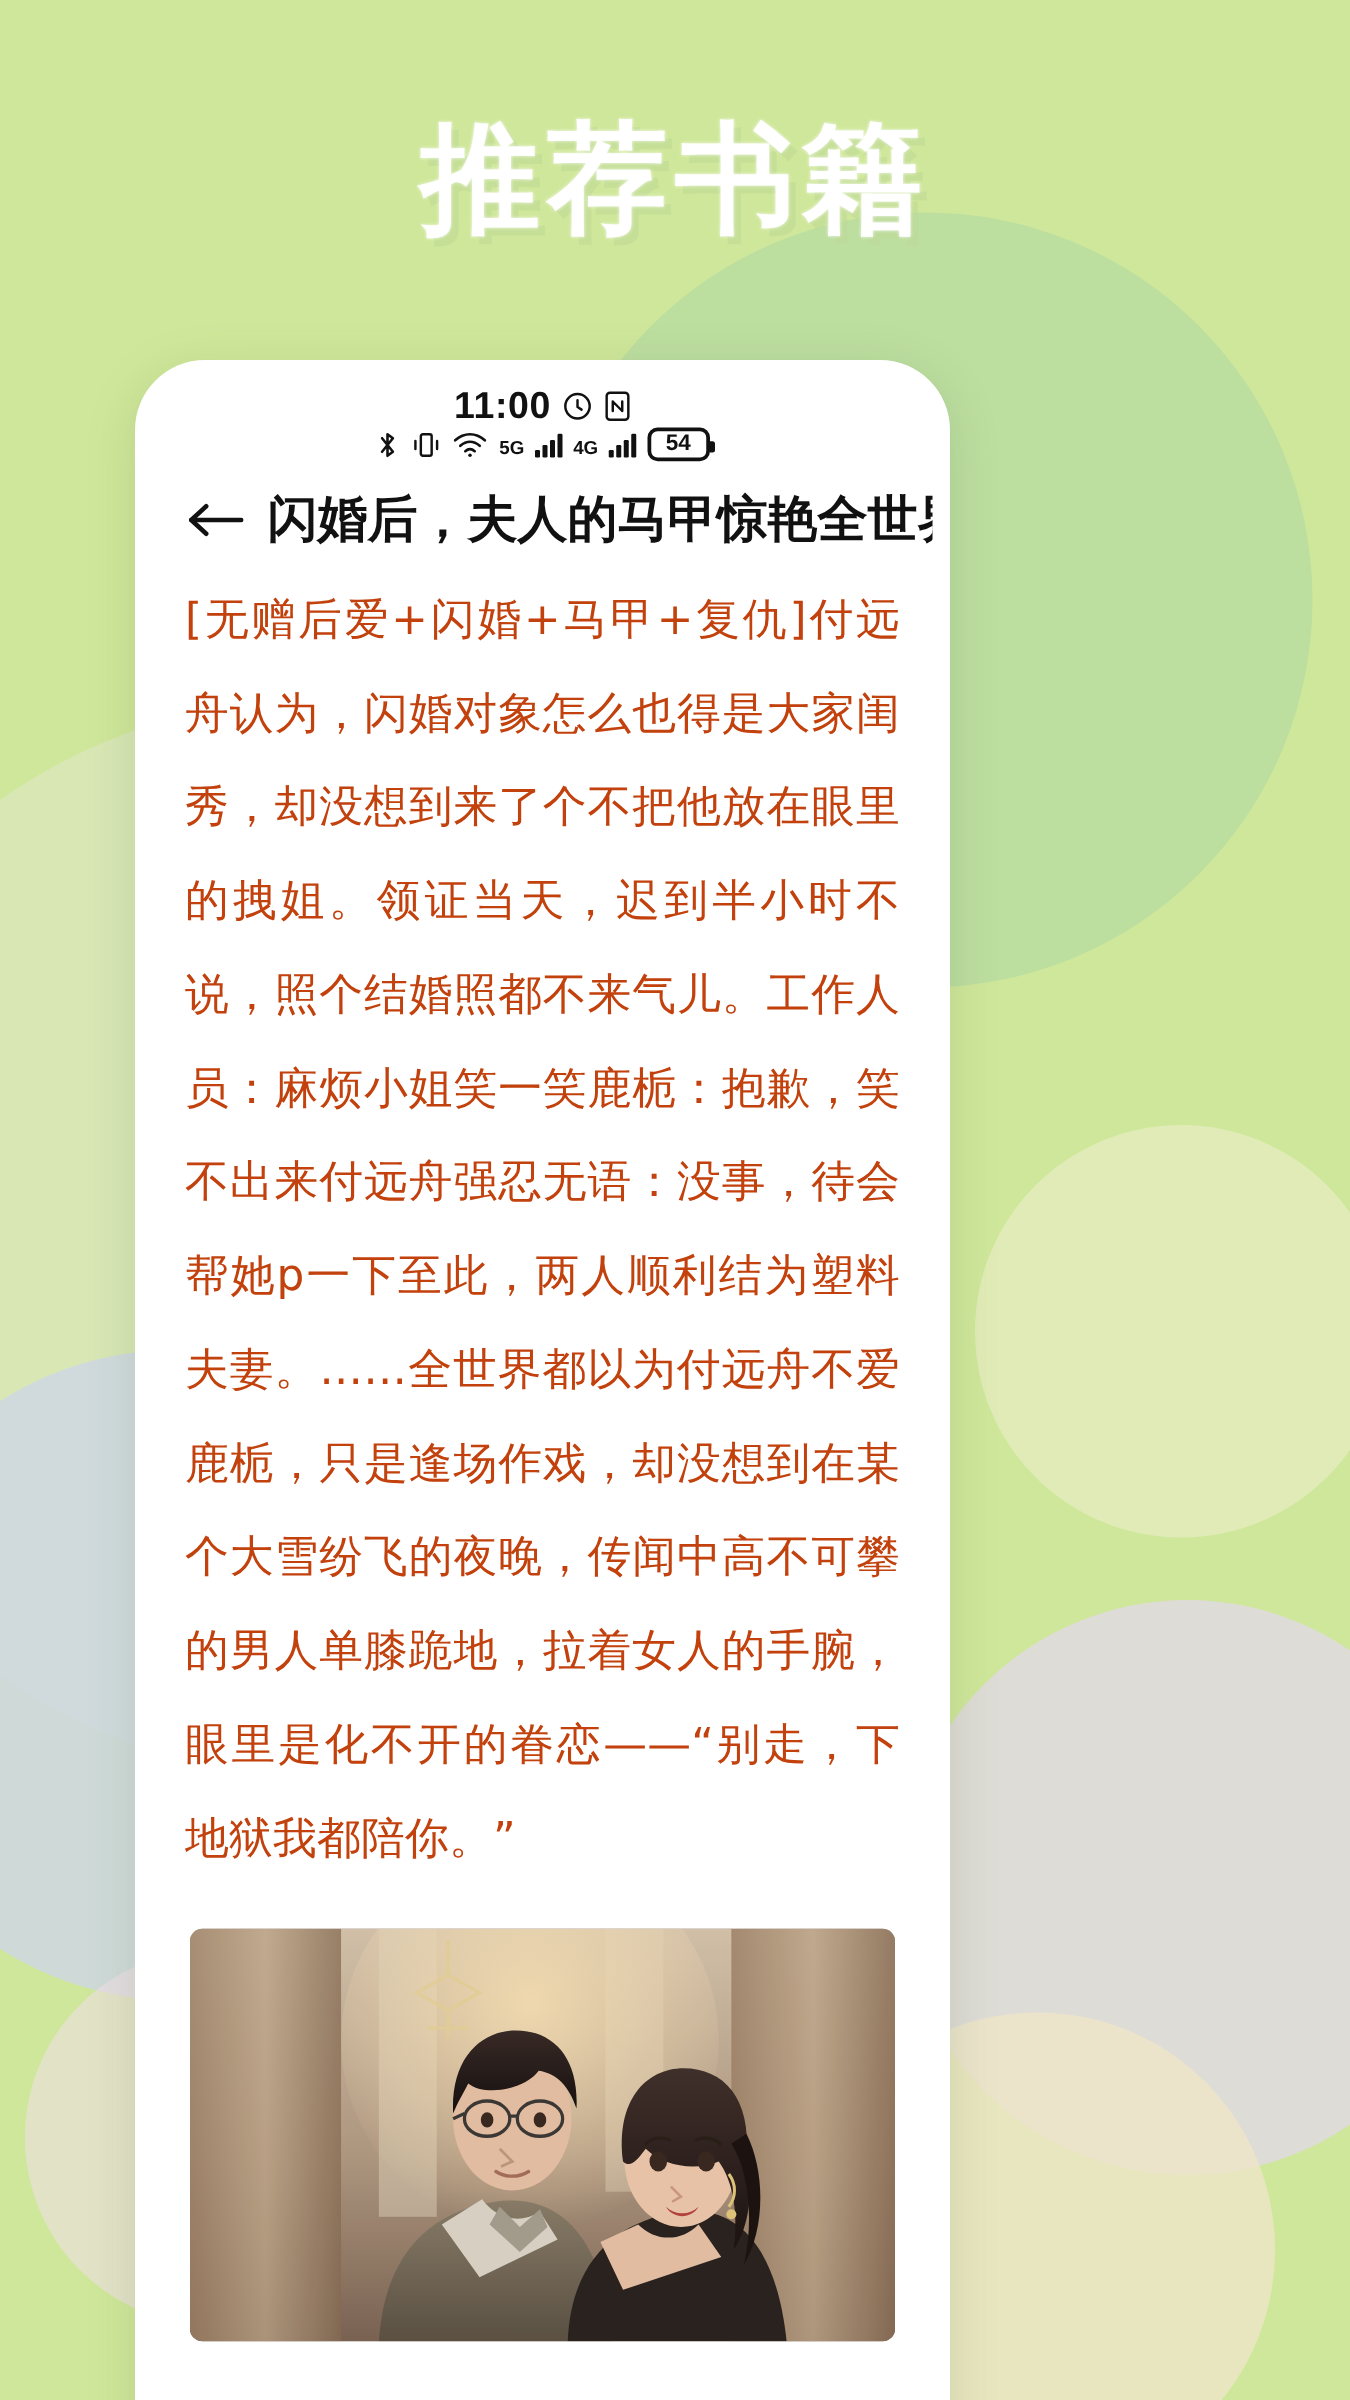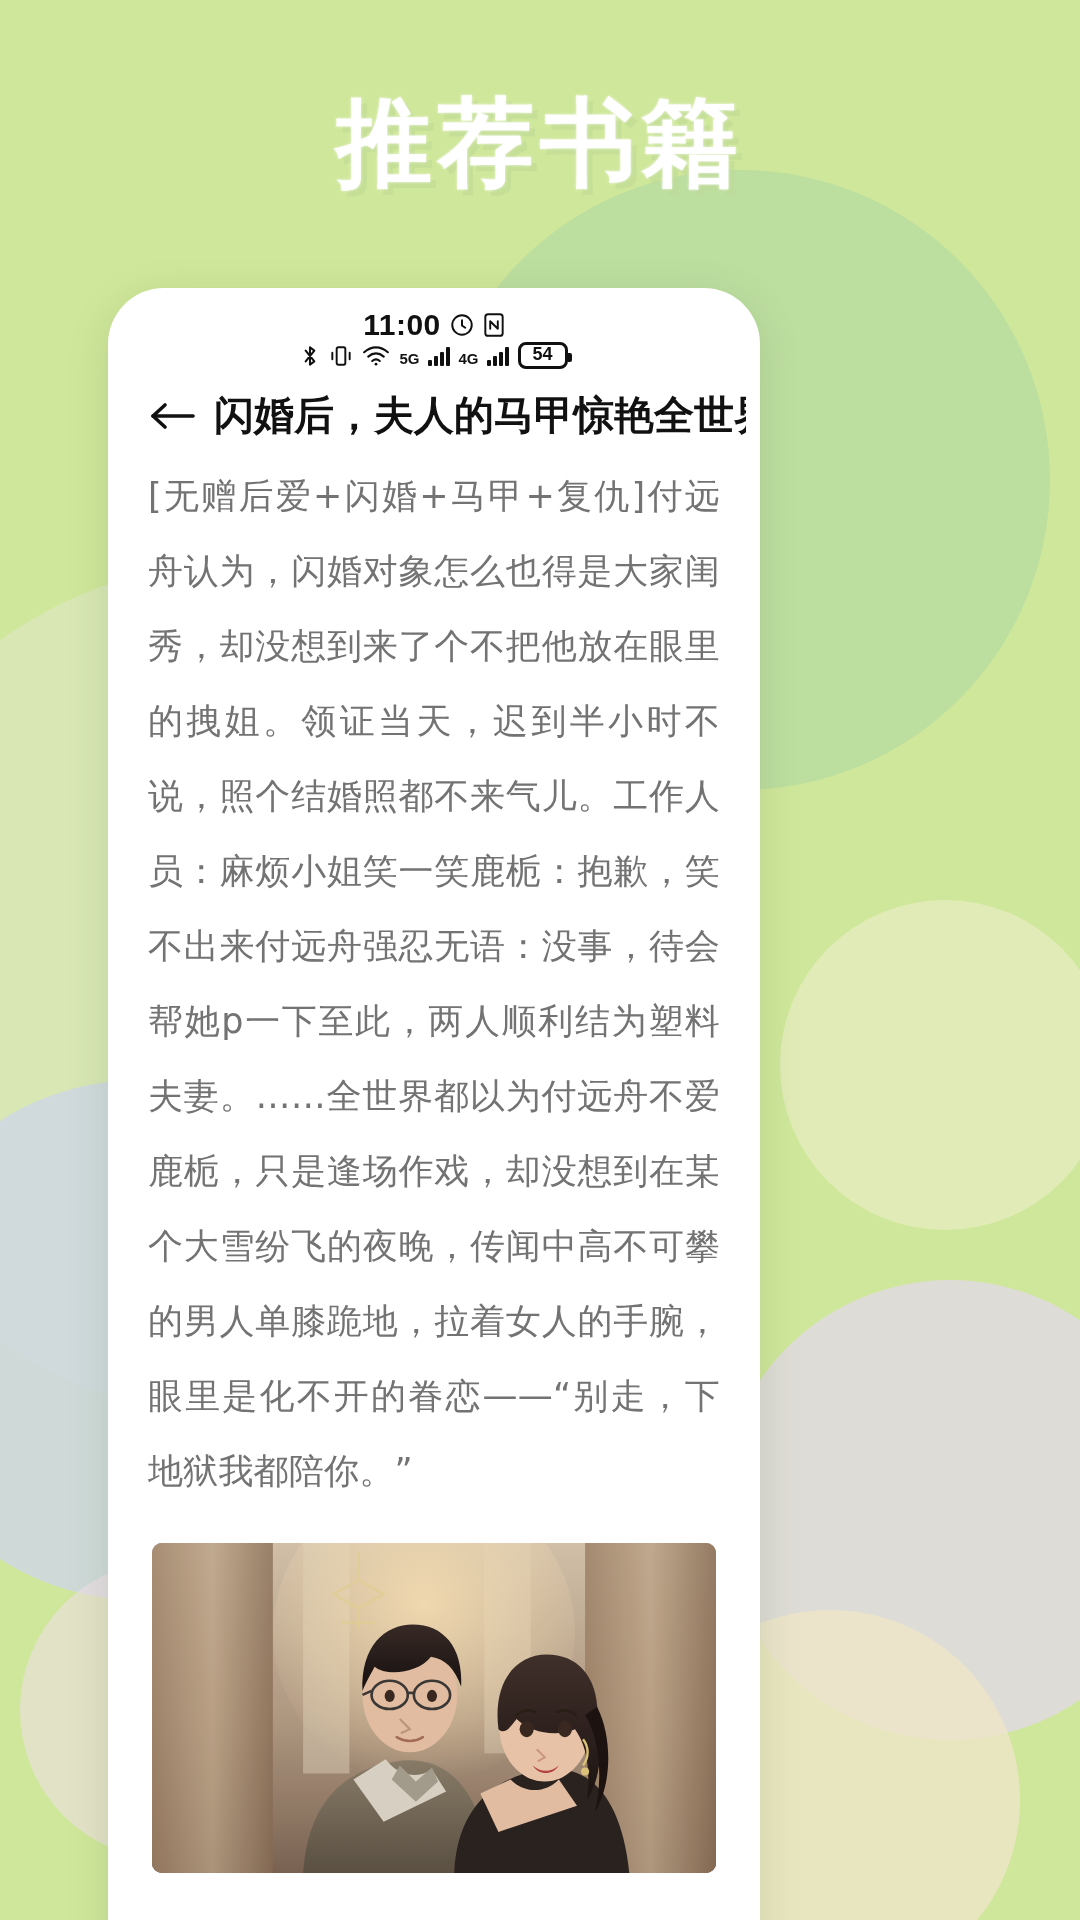--- a/index.html
+++ b/index.html
@@ -232,21 +232,21 @@
     letter-spacing: 0px;
     white-space: nowrap;
   }
 
   
   .desc {
     padding: 6px 26px 0 26px;
     font-family: "DejaVu Sans", sans-serif;
     font-size: 35px;
     line-height: 75px;
-    color: #737373;
+    color: #c2410c;
     text-align: justify;
     letter-spacing: 0.2px;
   }
 
   
   .cover-wrap {
     margin: 34px 30px 0 30px;
     height: 330px;
     border-radius: 10px;
     overflow: hidden;

